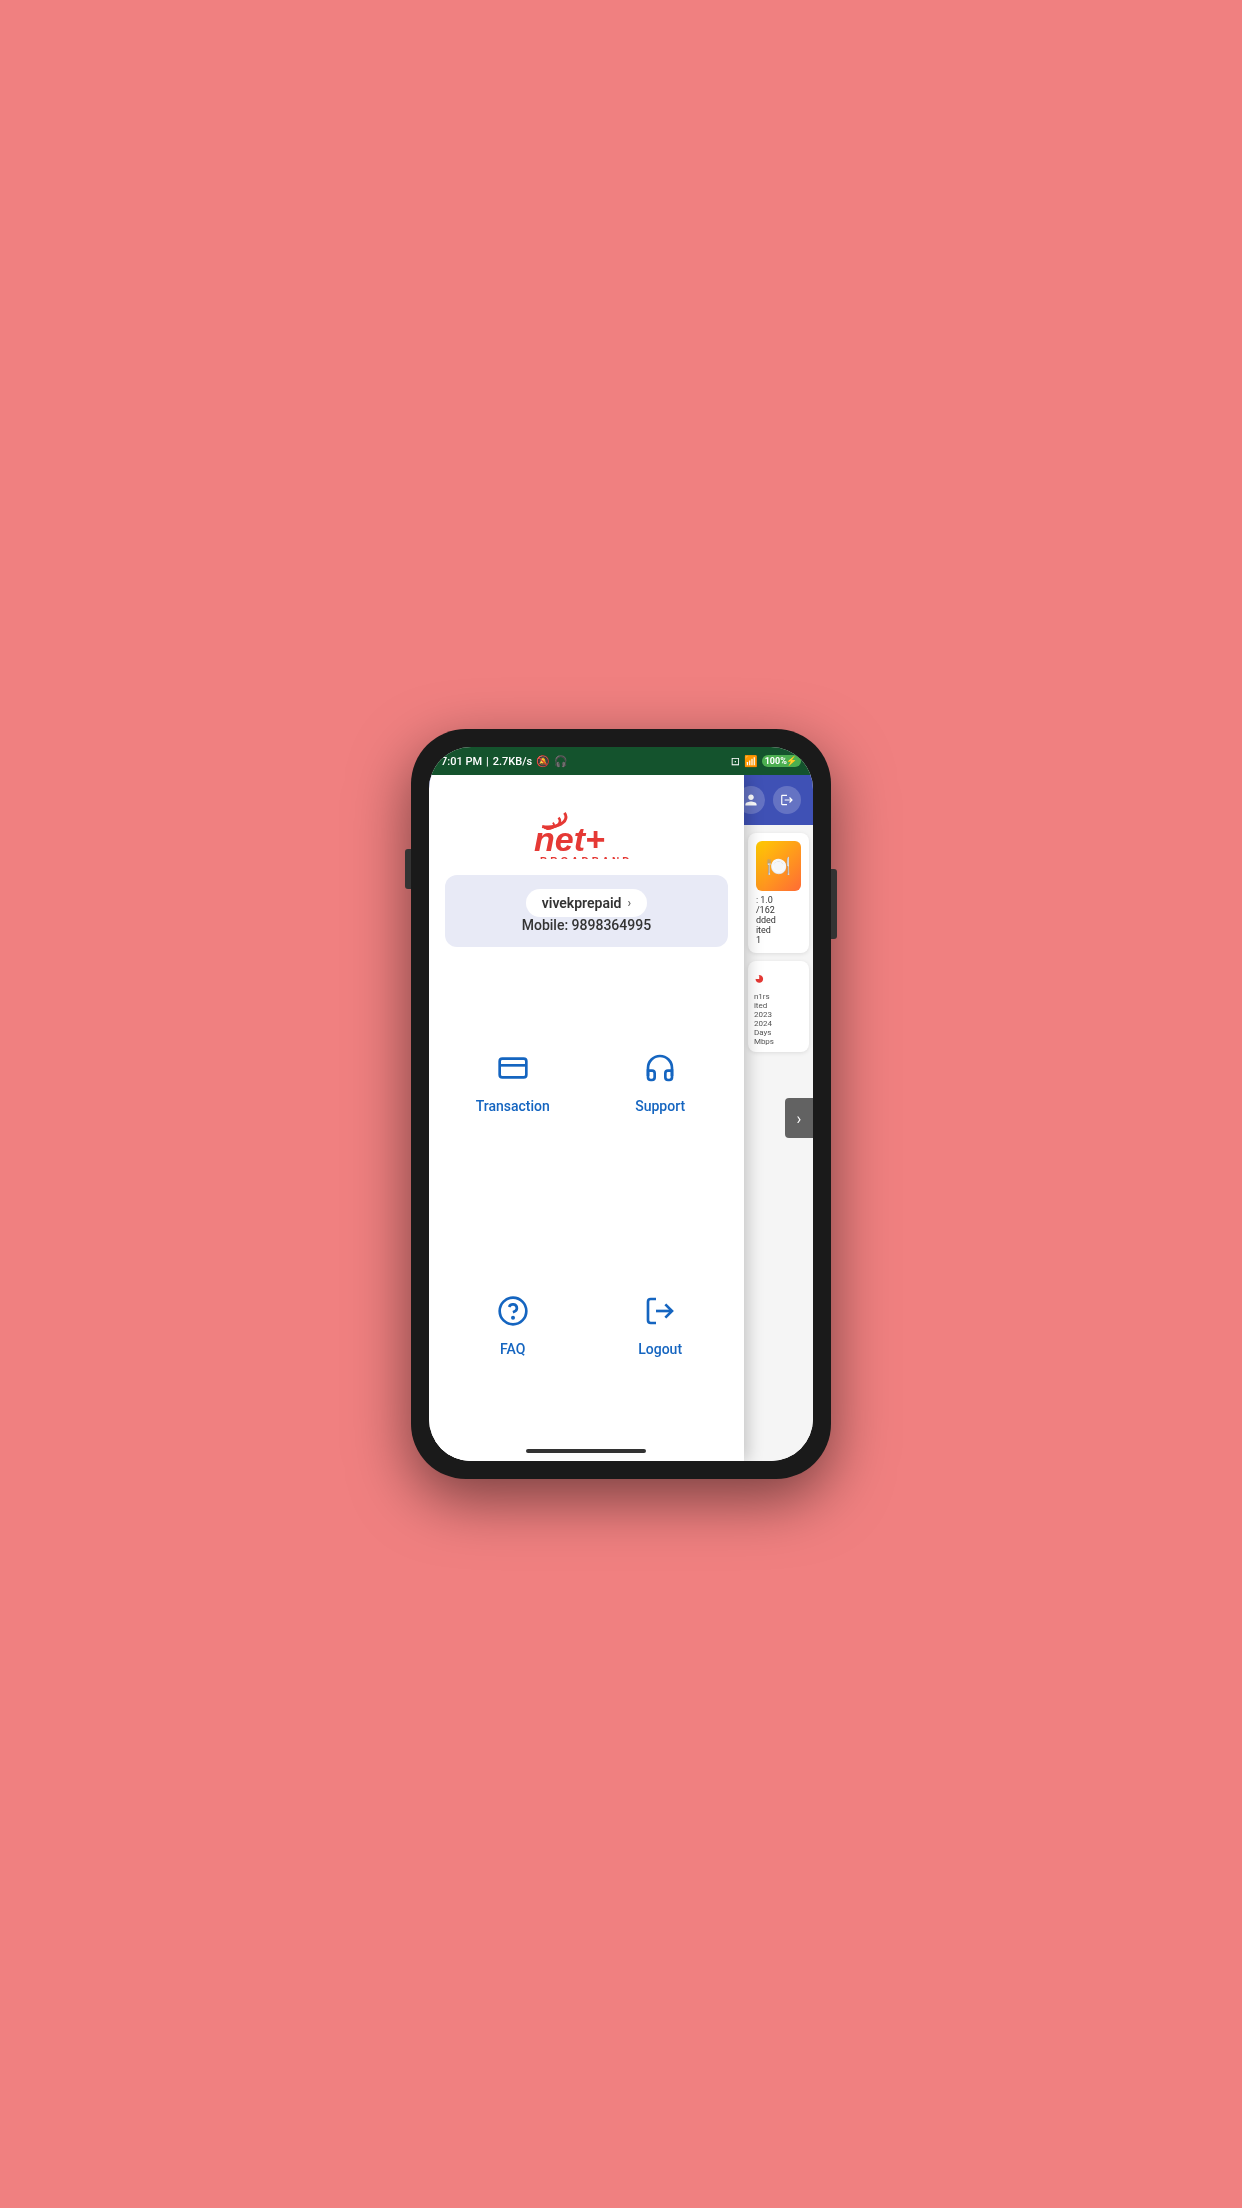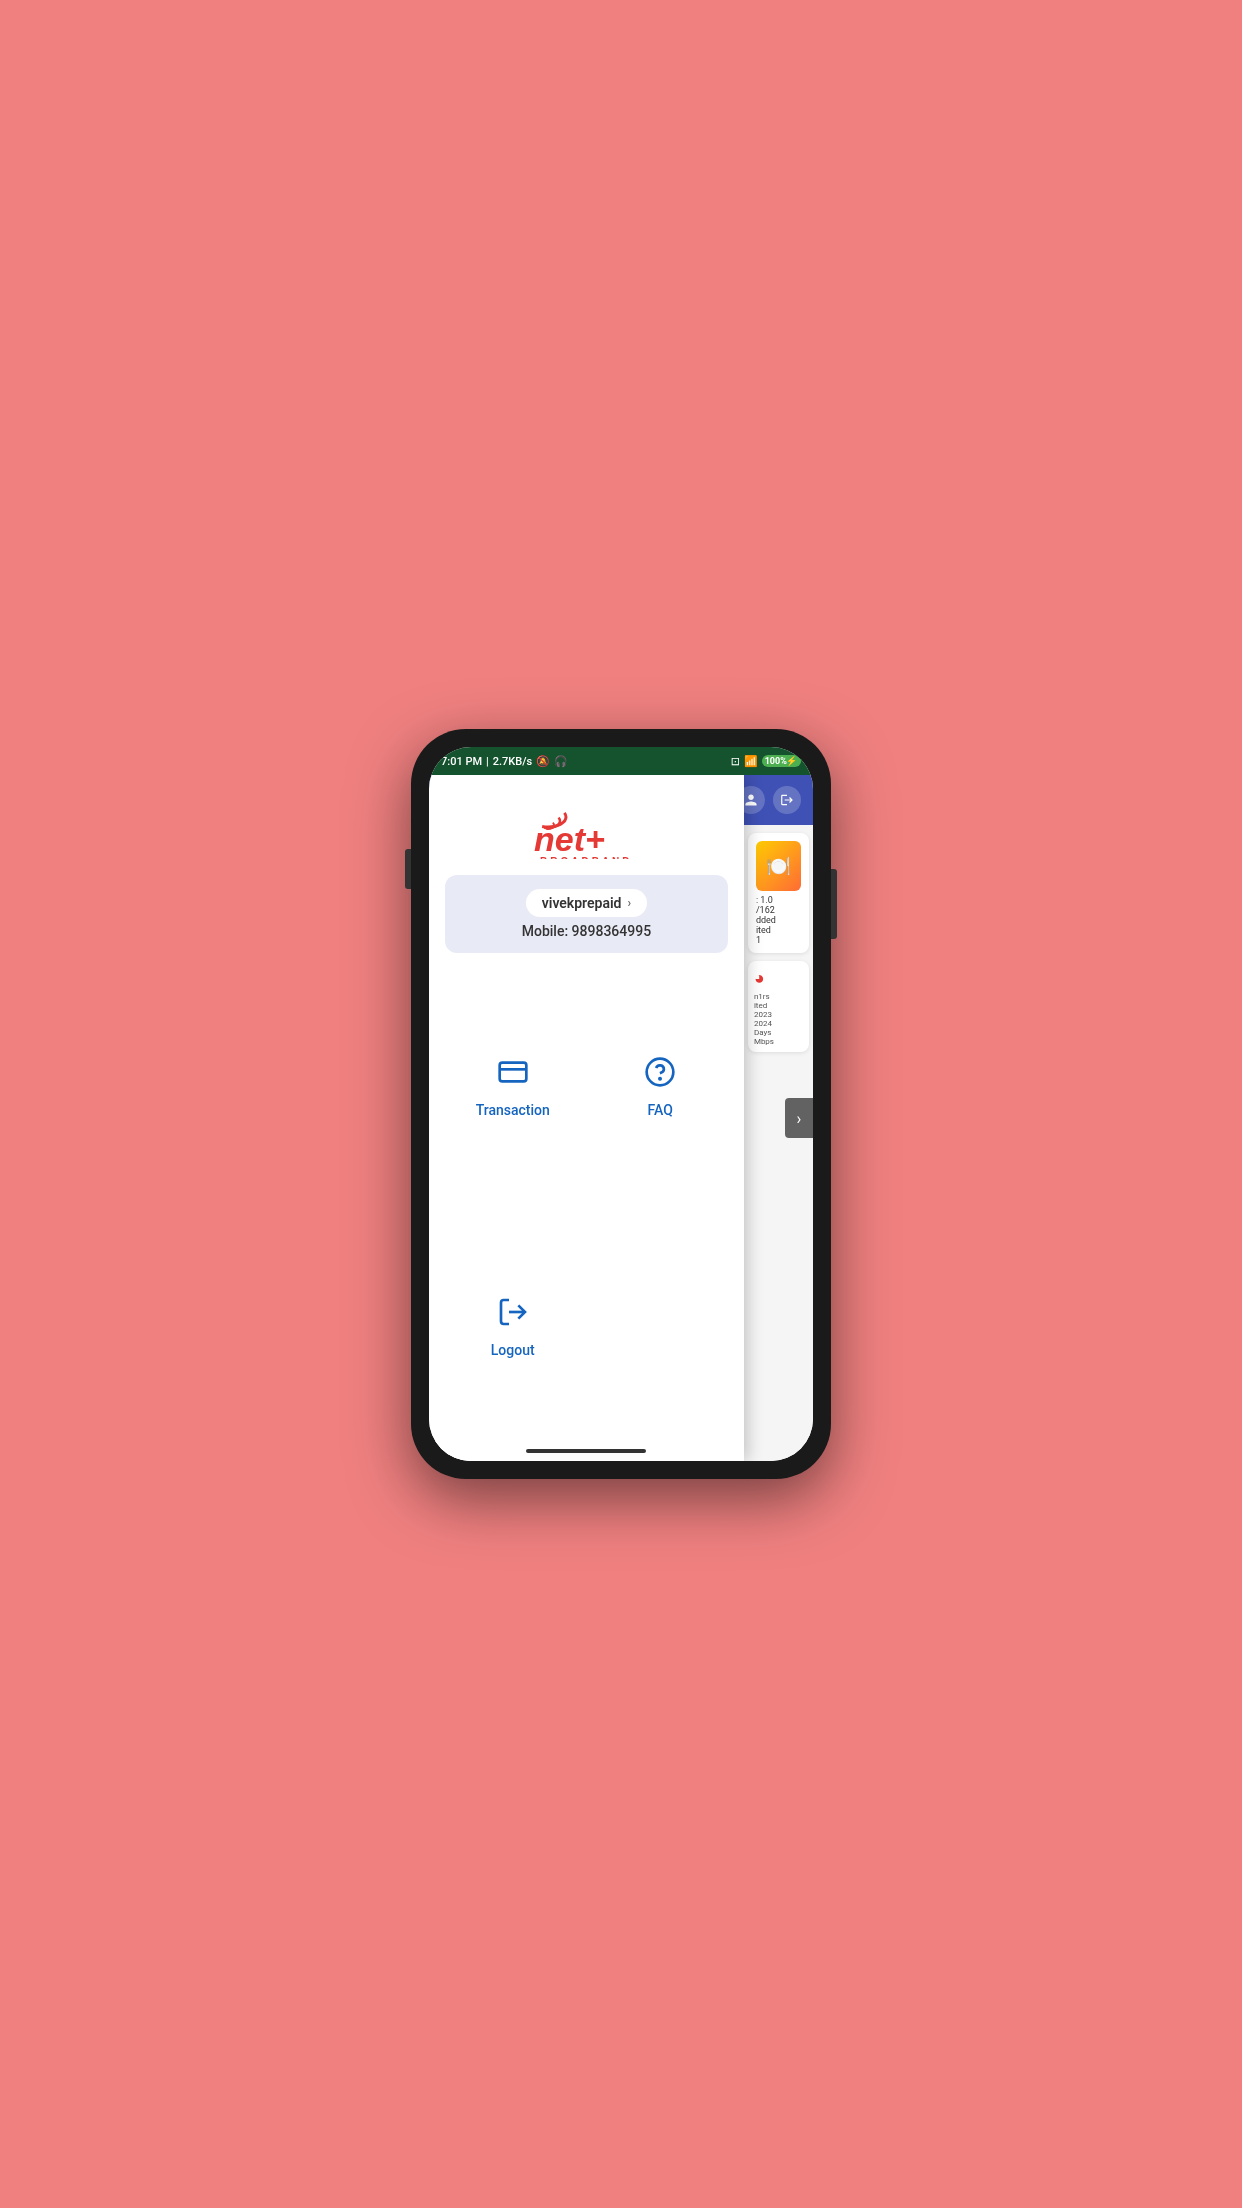--- a/index.html
+++ b/index.html
@@ -151,21 +151,20 @@
 
     
     .user-info-card {
       margin: 0 16px 20px;
       background: #e8eaf6;
       border-radius: 12px;
       padding: 14px 16px;
       display: flex;
       flex-direction: column;
       align-items: center;
-      gap: 6px;
     }
 
     .username-badge {
       background: white;
       border-radius: 20px;
       padding: 6px 16px;
       font-size: 14px;
       font-weight: 600;
       color: #333;
       display: flex;
@@ -402,20 +401,30 @@
           <div class="menu-item">
             <span class="menu-item-icon">
               <svg width="32" height="32" viewBox="0 0 24 24" fill="none" stroke="#1565c0" stroke-width="2">
                 <rect x="2" y="5" width="20" height="14" rx="2"></rect>
                 <line x1="2" y1="10" x2="22" y2="10"></line>
               </svg>
             </span>
             <span class="menu-item-label">Transaction</span>
           </div>
 
+          <div class="menu-item">
+            <span class="menu-item-icon">
+              <svg width="32" height="32" viewBox="0 0 24 24" fill="none" stroke="#1565c0" stroke-width="2">
+                <path d="M3 18v-6a9 9 0 0 1 18 0v6"></path>
+                <path d="M21 19a2 2 0 0 1-2 2h-1a2 2 0 0 1-2-2v-3a2 2 0 0 1 2-2h3z"></path>
+                <path d="M3 19a2 2 0 0 0 2 2h1a2 2 0 0 0 2-2v-3a2 2 0 0 0-2-2H3z"></path>
+              </svg>
+            </span>
+            <span class="menu-item-label">Support</span>
+          </div>
 
           <div class="menu-item">
             <span class="menu-item-icon">
               <svg width="32" height="32" viewBox="0 0 24 24" fill="none" stroke="#1565c0" stroke-width="2">
                 <circle cx="12" cy="12" r="10"></circle>
                 <path d="M9.09 9a3 3 0 0 1 5.83 1c0 2-3 3-3 3"></path>
                 <line x1="12" y1="17" x2="12.01" y2="17" stroke-linecap="round" stroke-width="3"></line>
               </svg>
             </span>
             <span class="menu-item-label">FAQ</span>

